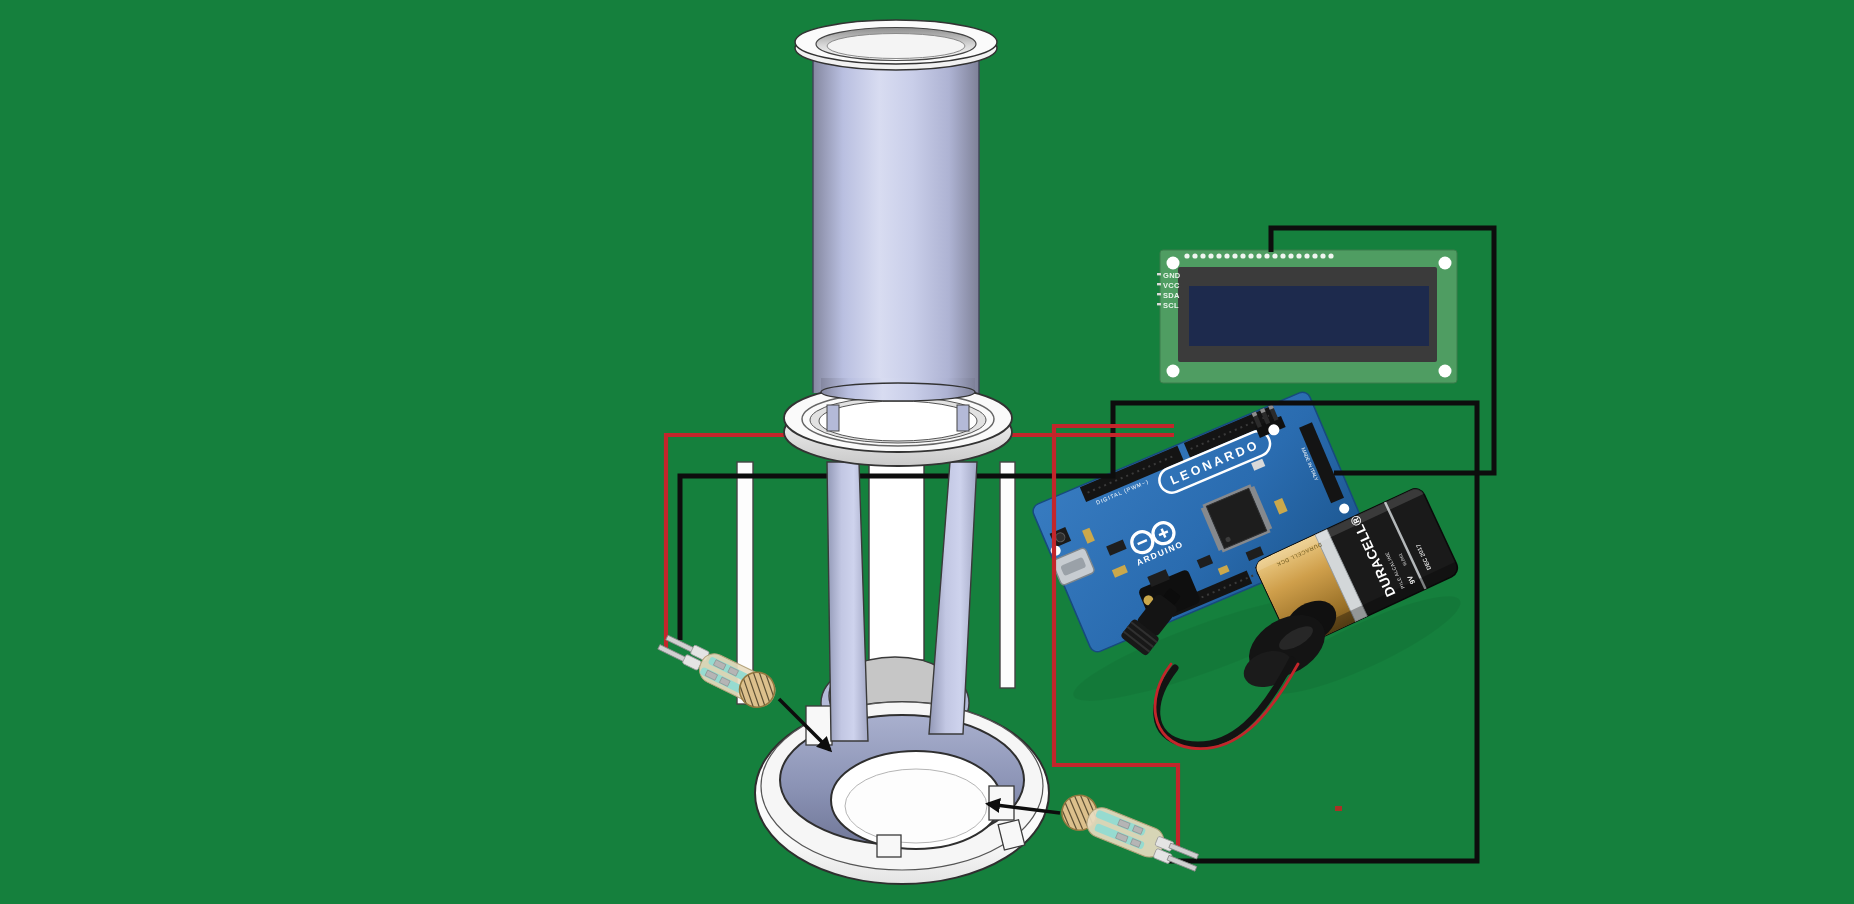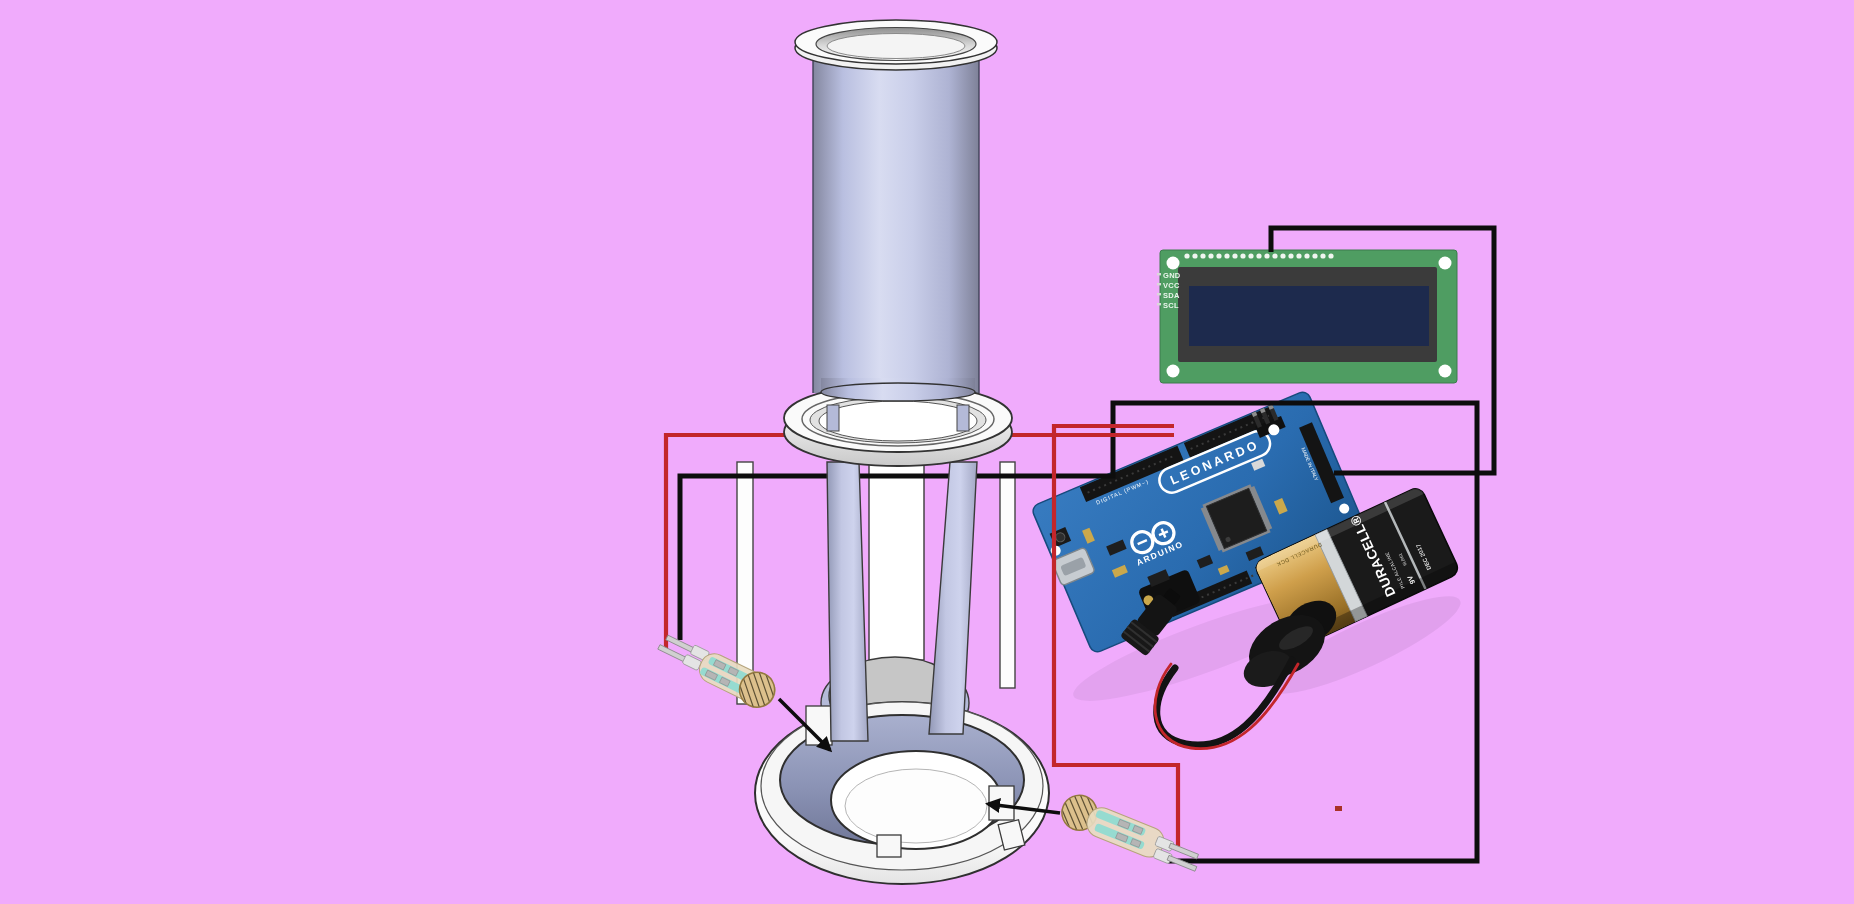--- a/index.html
+++ b/index.html
@@ -1,17 +1,17 @@
 <!DOCTYPE html>
 <html><head>
 <meta charset="utf-8">
 <style>
   html,body{margin:0;padding:0;background:#ffffff;}
   body{font-family:"Liberation Sans", sans-serif;}
-  #stage{position:relative;width:1854px;height:904px;background:#f0abfc;overflow:hidden;}
+  #stage{position:relative;width:1854px;height:904px;background:#15803d;overflow:hidden;}
   svg{position:absolute;left:0;top:0;}
   text{font-family:"Liberation Sans", sans-serif;}
   .lcd-pin-label{font-size:7.5px;font-weight:bold;fill:#eaf5ec;letter-spacing:.3px;}
 </style>
 </head>
 <body>
 
 <div id="stage">
 <svg width="1854" height="904" viewBox="0 0 1854 904">
   <defs>

